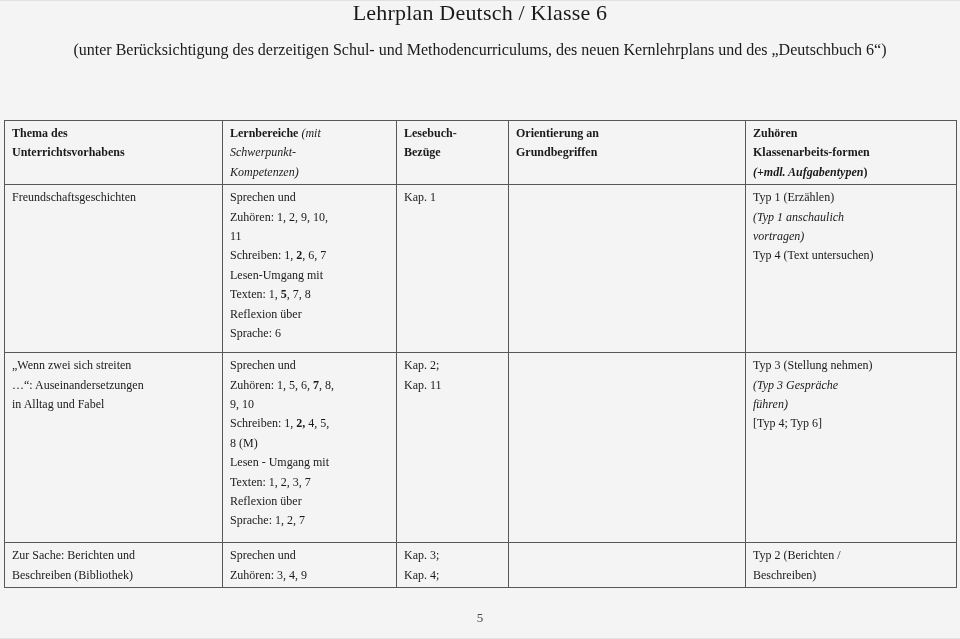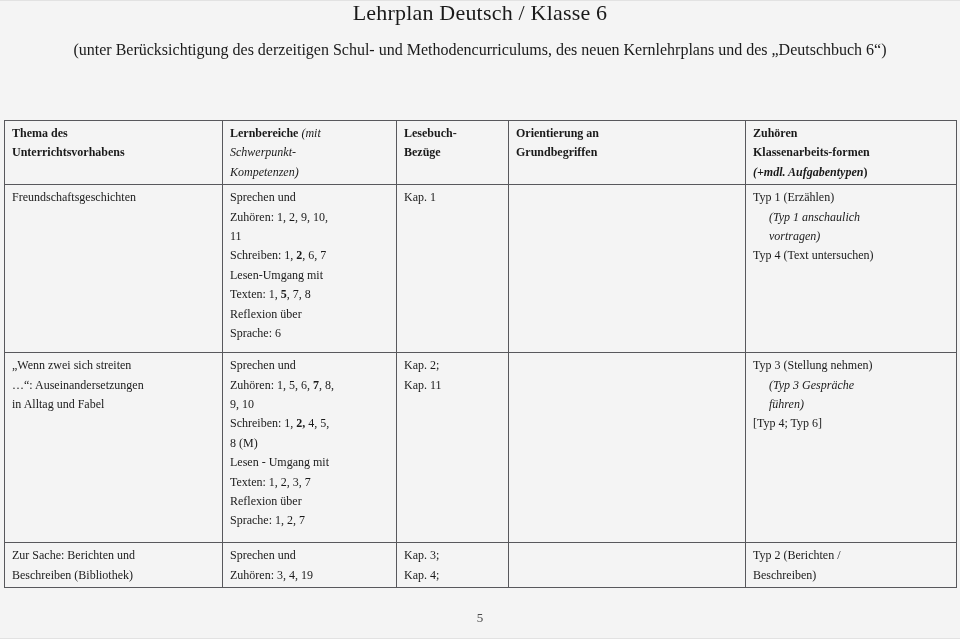--- a/index.html
+++ b/index.html
@@ -74,21 +74,21 @@
   }
   .hd .it-b {
     font-style: italic;
     margin-top: 32px;
   }
 
   .r1 { height: 168px; }
   .r2 { height: 190px; }
   .r3 { height: 42px; }
   .b { font-weight: bold; }
-  .i { font-style: italic; margin-left: 16px; }
+  .i { font-style: italic; }
 
   
   .page-number {
     position: absolute;
     left: 0;
     top: 610px;
     width: 960px;
     text-align: center;
     font-size: 13px;
     color: #4a4a4a;
@@ -202,21 +202,21 @@
             <div>[Typ 4; Typ 6]</div>
           </td>
         </tr>
         <tr class="r3">
           <td>
             <div>Zur Sache: Berichten und</div>
             <div>Beschreiben (Bibliothek)</div>
           </td>
           <td>
             <div><span>Sprechen und</span><span></span></div>
-            <div><span>Zuhören: </span><span>3, 4, 19</span></div>
+            <div><span>Zuhören: </span><span>3, 4, 9</span></div>
           </td>
           <td>
             <div>Kap. 3;</div>
             <div>Kap. 4;</div>
           </td>
           <td></td>
           <td>
             <div>Typ 2 (Berichten /</div>
             <div>Beschreiben)</div>
           </td>

